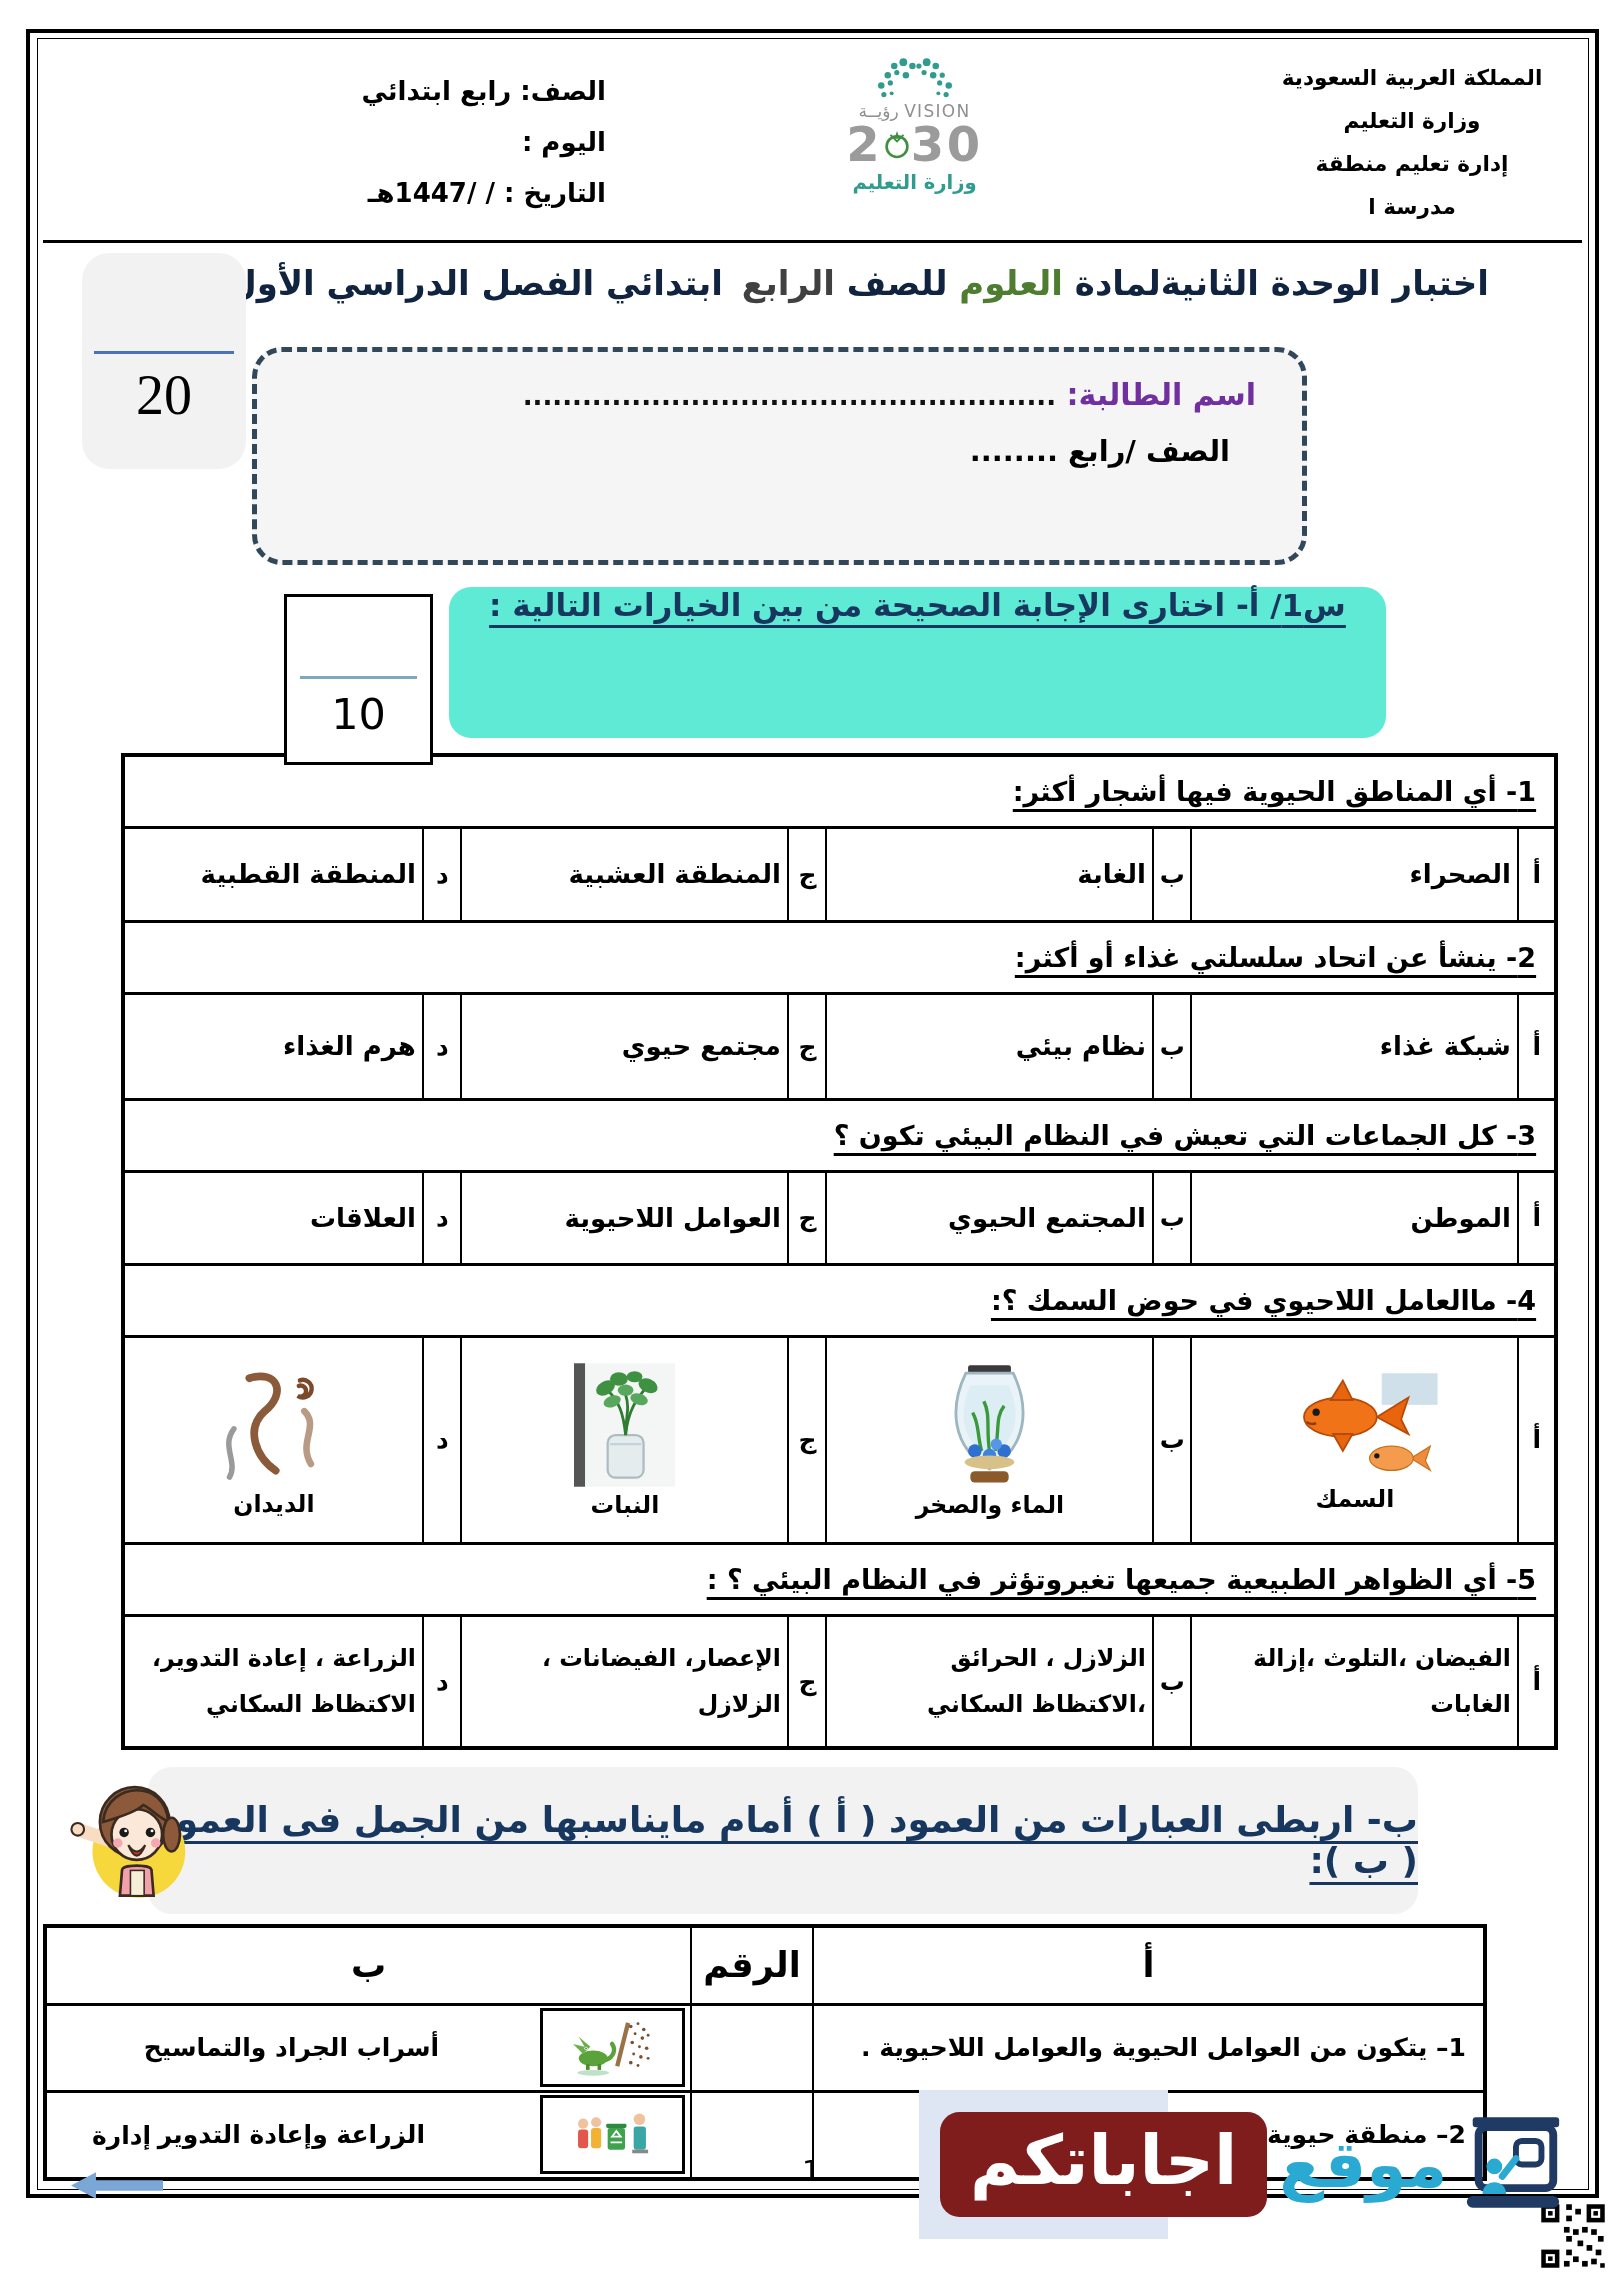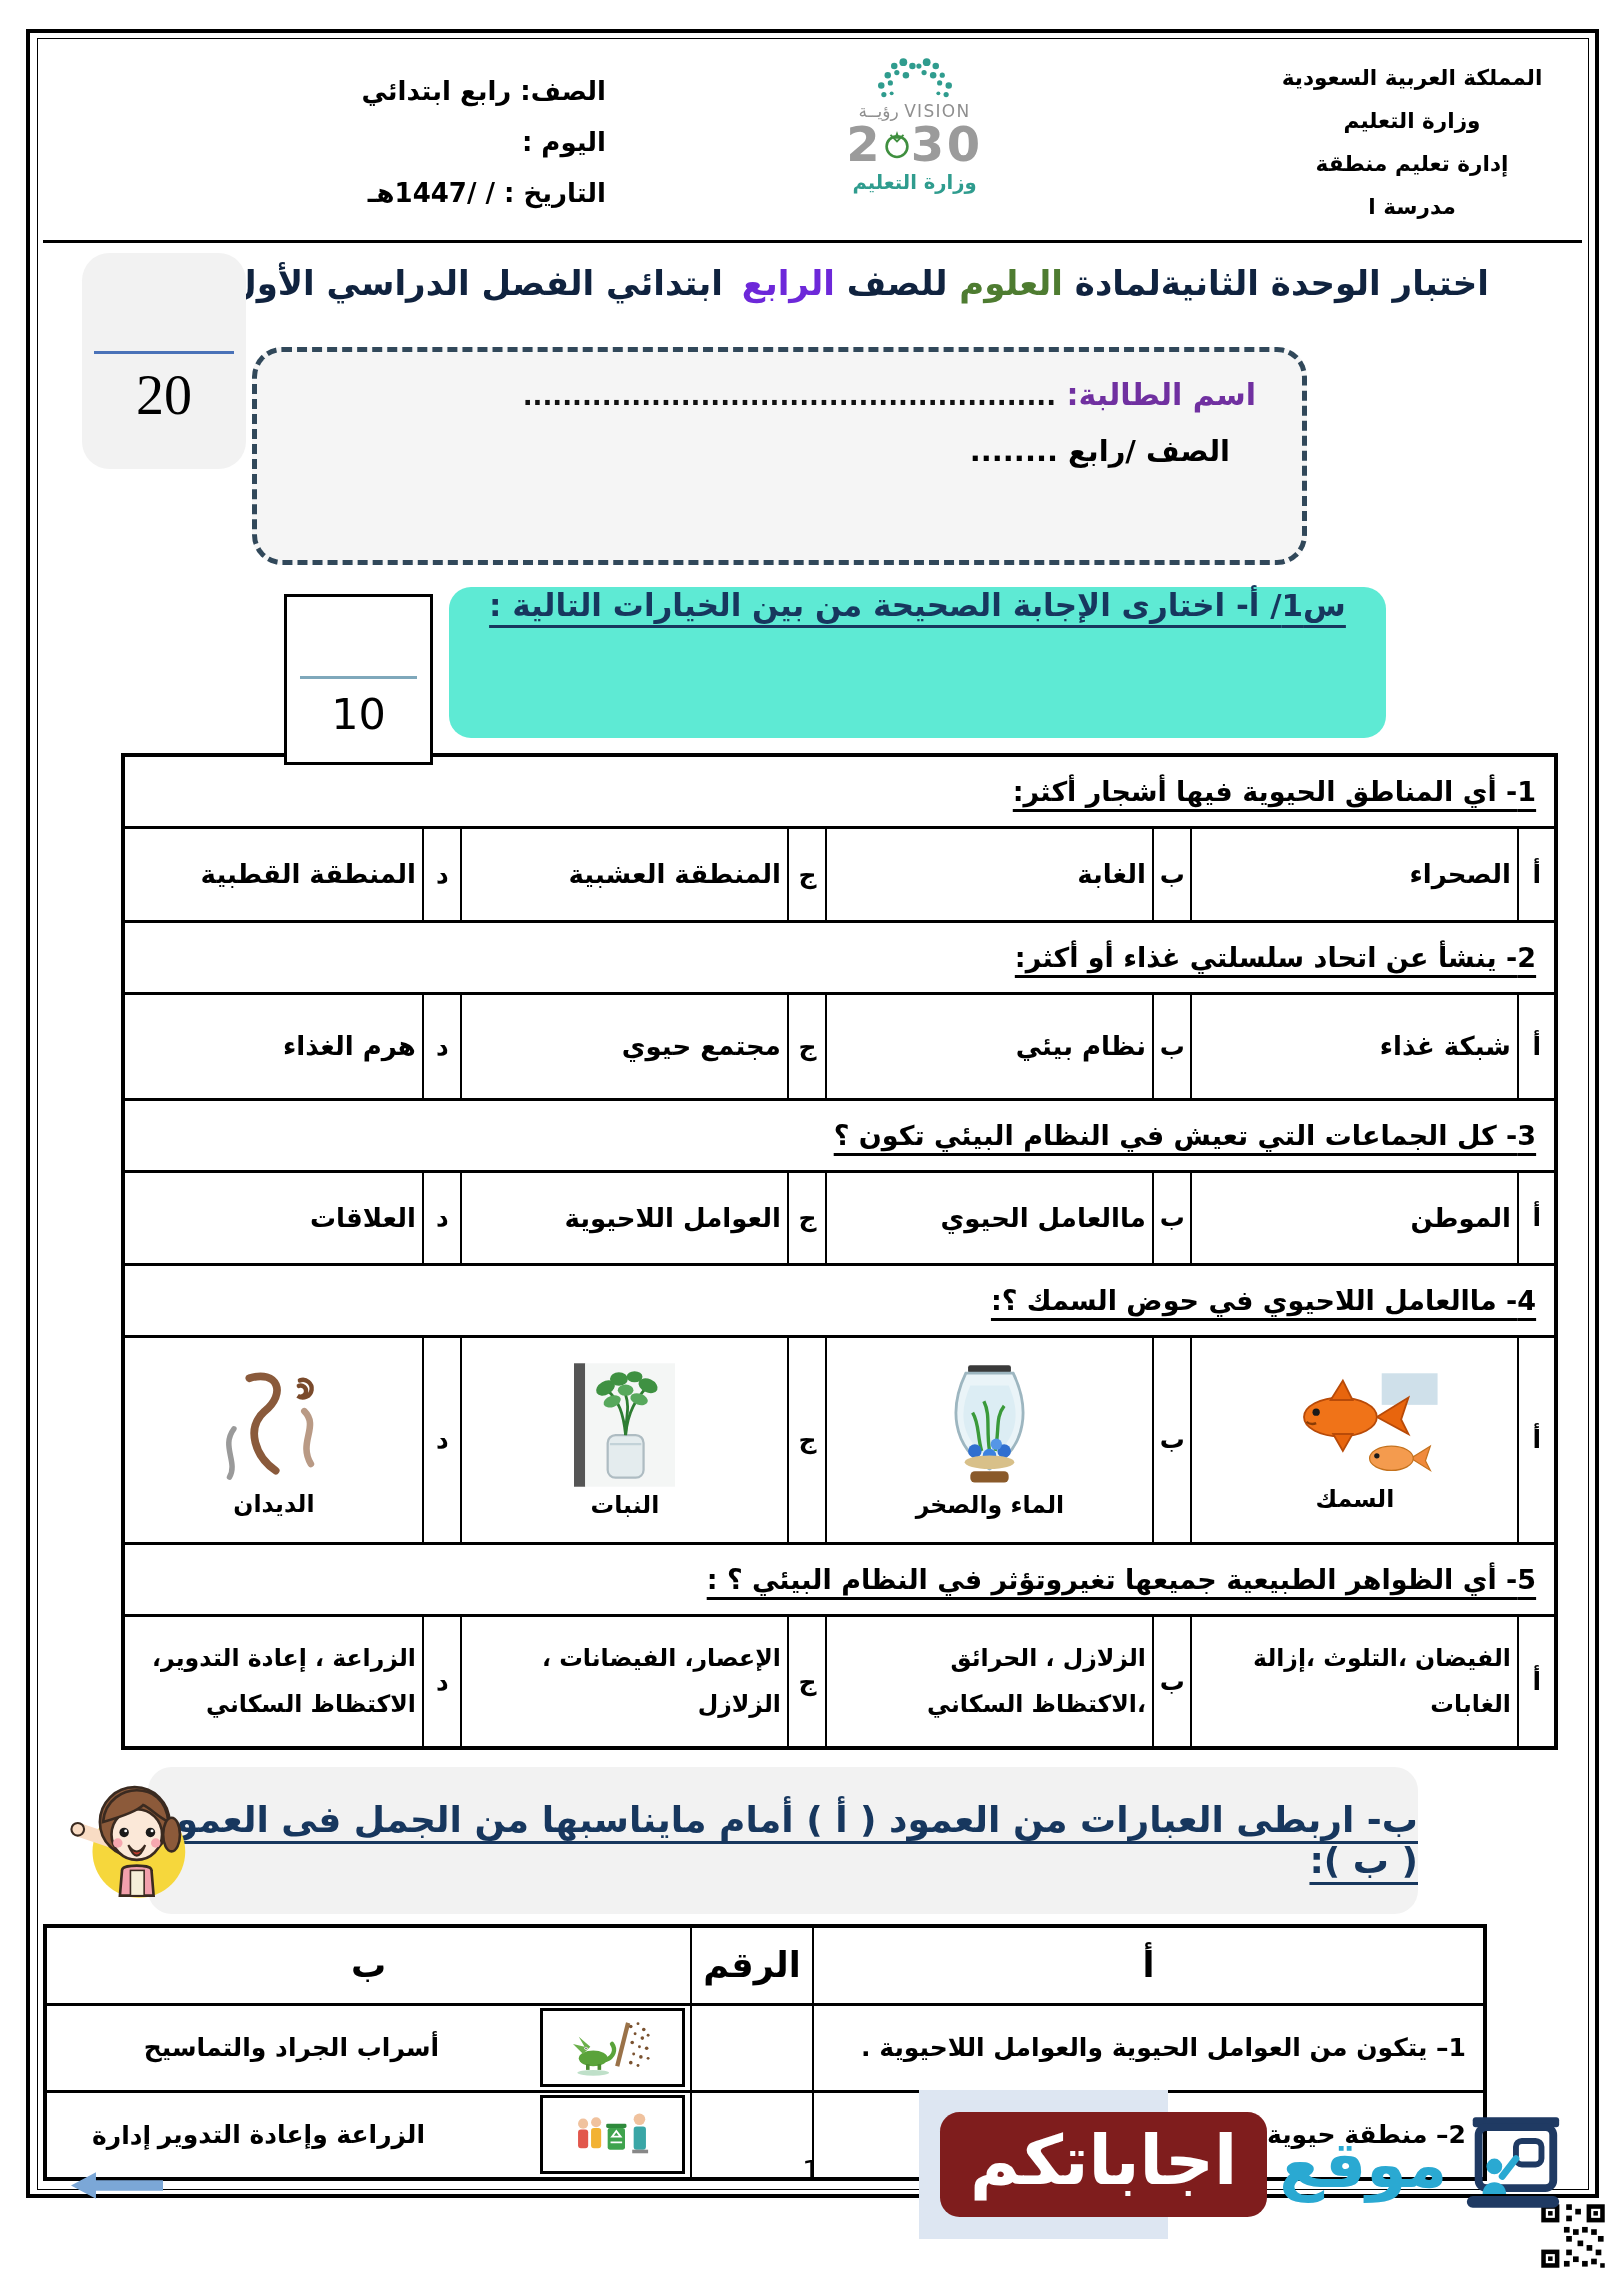--- a/index.html
+++ b/index.html
@@ -19,21 +19,21 @@
   .logo{width:216px;height:170px;display:flex;flex-direction:column;align-items:center;}
   .logo-vision{color:#8f8f8f;font-size:17px;letter-spacing:1.3px;margin-top:-3.9px;}
   .logo-year{color:#9b9b9b;font-size:48px;font-weight:bold;letter-spacing:2.6px;line-height:46px;display:flex;align-items:center;}
   .logo-emblem{display:inline-block;width:26px;height:34px;margin:0 1.3px;}
   .logo-ministry{color:#2f9c8e;font-size:19.6px;font-weight:bold;margin-top:3.9px;}
 
   
   .title-row{position:relative;margin-top:7.9px;height:73px;}
   .main-title{direction:rtl;text-align:center;font-size:34px;font-weight:bold;color:#10233f;
               padding-right:79px;padding-left:170px;padding-top:11.8px;}
-  .t-green{color:#4e7c31;} .t-blue{color:#6d28d9;margin-left:7px;}
+  .t-green{color:#4e7c31;} .t-blue{color:#404040;margin-left:7px;}
   .score20{position:absolute;left:39px;top:2.6px;width:164px;height:216px;background:#f2f2f2;border-radius:27.5px;z-index:5;font-family:Liberation Serif, serif;}
   .score20 .line{position:absolute;left:11.8px;right:11.8px;top:98px;border-top:3.3px solid #4a72b8;}
   .score20 .val{position:absolute;left:0;right:0;top:110px;text-align:center;font-size:56px;}
   .name-box{direction:rtl;margin:23.6px 275px 0 209px;height:183px;background:#f5f5f5;
             border:5.9px dashed #31485a;border-radius:30px;padding:25px 46px 0 46px;}
   .name-line{font-size:30px;font-weight:bold;}
   .name-label{color:#7030a0;}
   .name-dots{color:#111;letter-spacing:1.3px;font-size:26px;}
   .class-line{font-size:29px;font-weight:bold;margin-top:22px;padding-right:26px;}
 
@@ -221,21 +221,21 @@
         <td class="letter-cell">د</td>
         <td class="opt-cell opt-tall">هرم الغذاء</td>
       </tr>
       <tr>
         <td colspan="8" class="q-cell"><span>3- كل الجماعات التي تعيش في النظام البيئي تكون ؟</span></td>
       </tr>
       <tr>
         <td class="letter-cell">أ</td>
         <td class="opt-cell">الموطن</td>
         <td class="letter-cell">ب</td>
-        <td class="opt-cell">ماالعامل الحيوي</td>
+        <td class="opt-cell">المجتمع الحيوي</td>
         <td class="letter-cell">ج</td>
         <td class="opt-cell">العوامل اللاحيوية</td>
         <td class="letter-cell">د</td>
         <td class="opt-cell">العلاقات</td>
       </tr>
       <tr>
         <td colspan="8" class="q-cell"><span>4- ماالعامل اللاحيوي في حوض السمك ؟:</span></td>
       </tr>
       <tr>
         <td class="letter-cell">أ</td>

